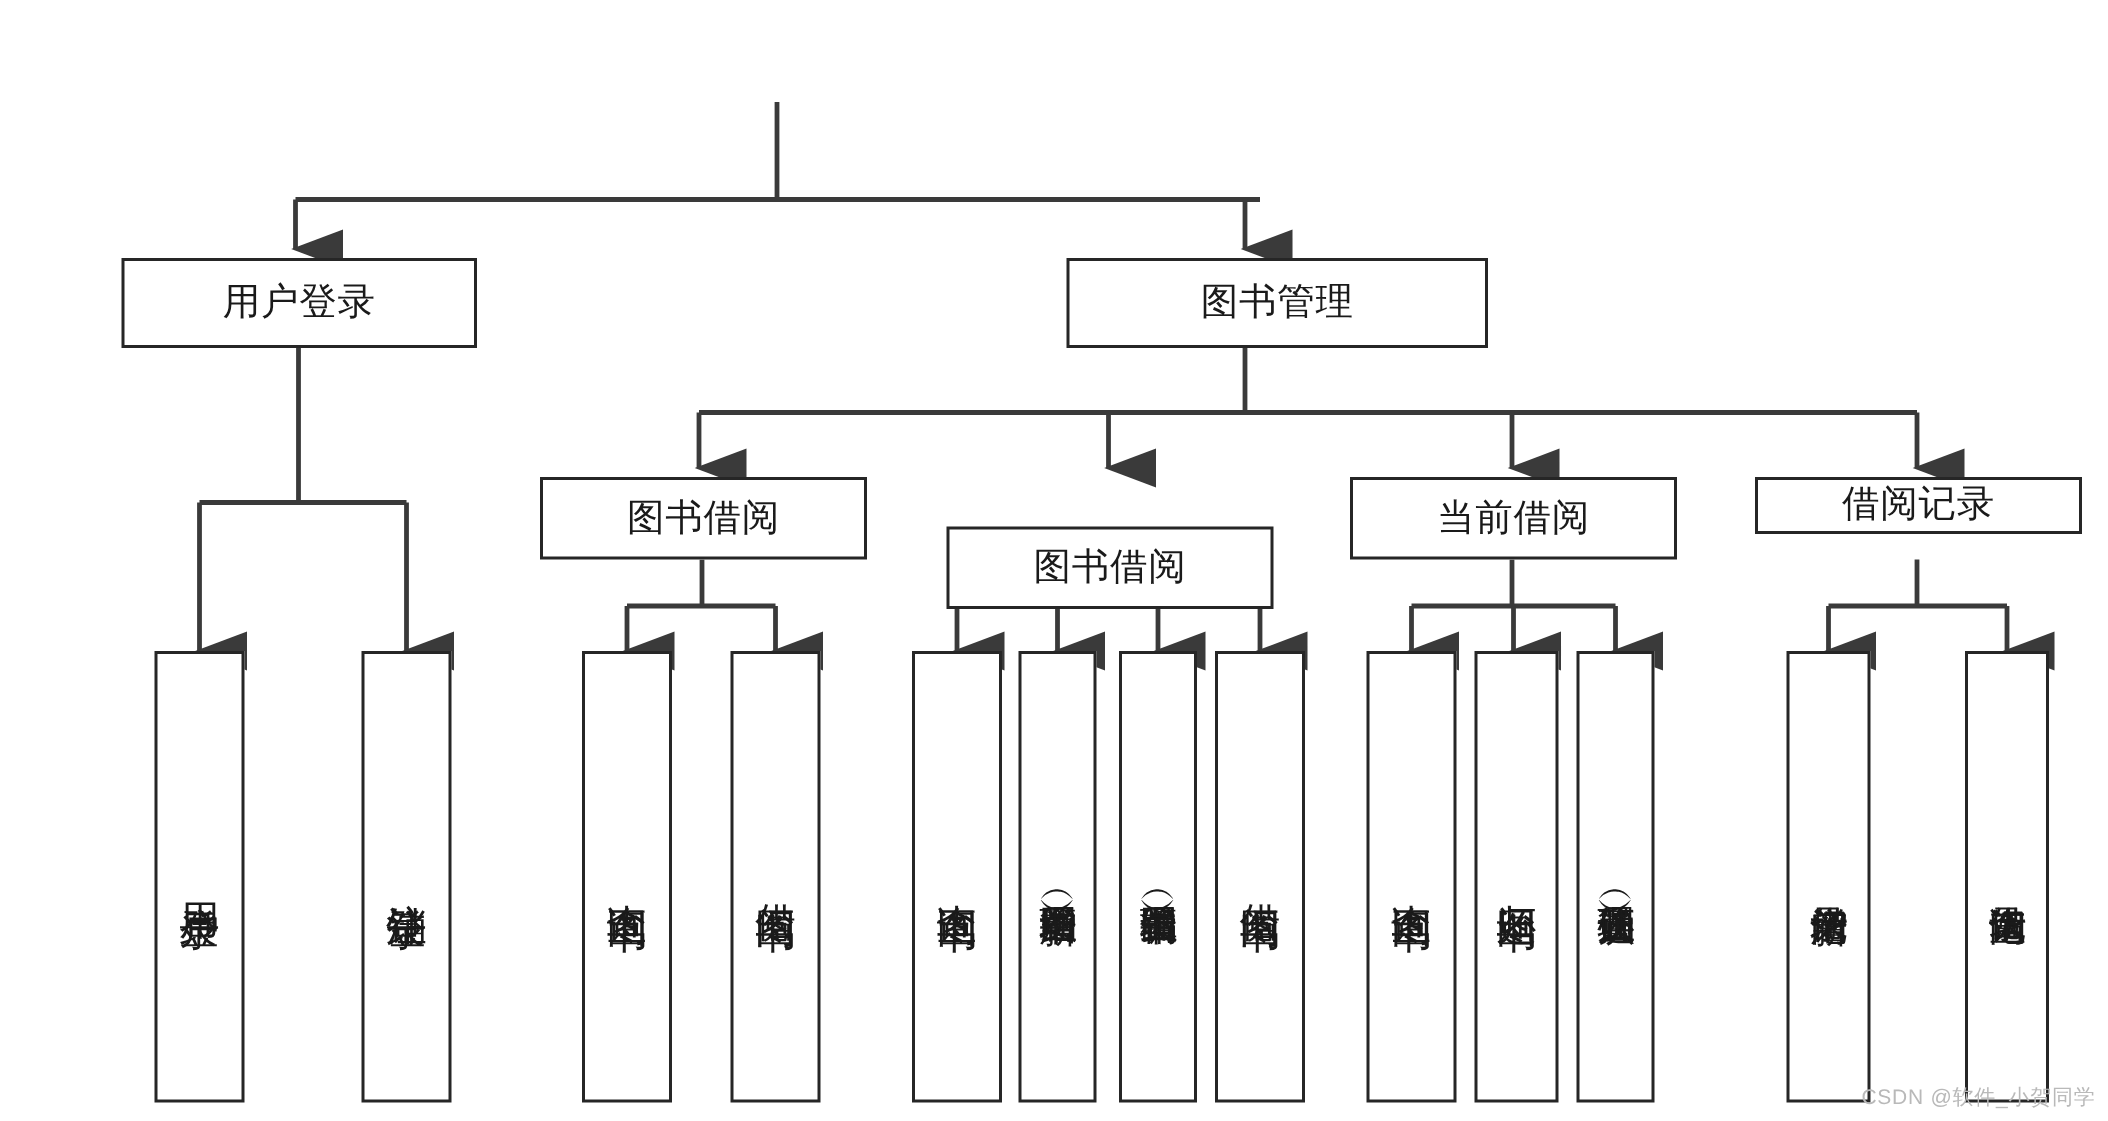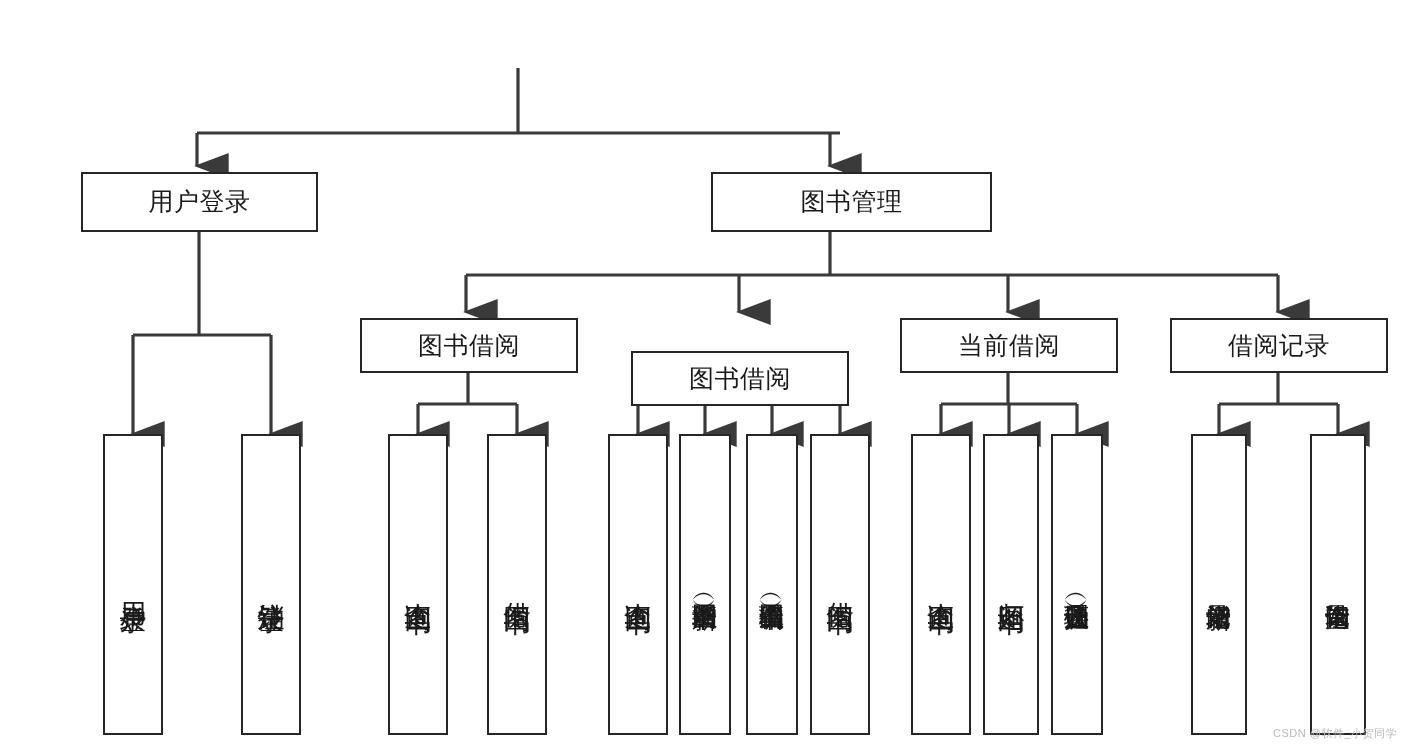--- a/index.html
+++ b/index.html
@@ -63,21 +63,21 @@
     white-space: nowrap;
   }
   .node.v.narrow .lbl {
     font-size: 25px;
     letter-spacing: 0px;
   }
   #watermark {
     position: absolute;
     right: 8px;
     bottom: 6px;
-    font-size: 11px;
+    font-size: 14px;
     color: #b9b9b9;
     letter-spacing: 0.5px;
     white-space: nowrap;
   }
 </style>
 </head>
 <body>
 
 <div id="canvas">
 
@@ -143,21 +143,21 @@
 
   <div class="node h" style="left:360px; top:318px; width:218px; height:55px;">
     <span class="lbl">图书借阅</span>
   </div>
   <div class="node h" style="left:631px; top:318px; width:218px; height:55px;margin-top:33px;">
     <span class="lbl">图书借阅</span>
   </div>
   <div class="node h" style="left:900px; top:318px; width:218px; height:55px;">
     <span class="lbl">当前借阅</span>
   </div>
-  <div class="node h" style="left:1170px; top:318px; width:218px; height:55px;">
+  <div class="node h" style="left:1170px; top:318px; width:218px; height:38px;">
     <span class="lbl">借阅记录</span>
   </div>
 
   <div class="node v" style="left:103px; top:434px; width:60px; height:301px;">
     <span class="lbl">用户登录</span>
   </div>
   <div class="node v" style="left:241px; top:434px; width:60px; height:301px;">
     <span class="lbl">注销登录</span>
   </div>
 

